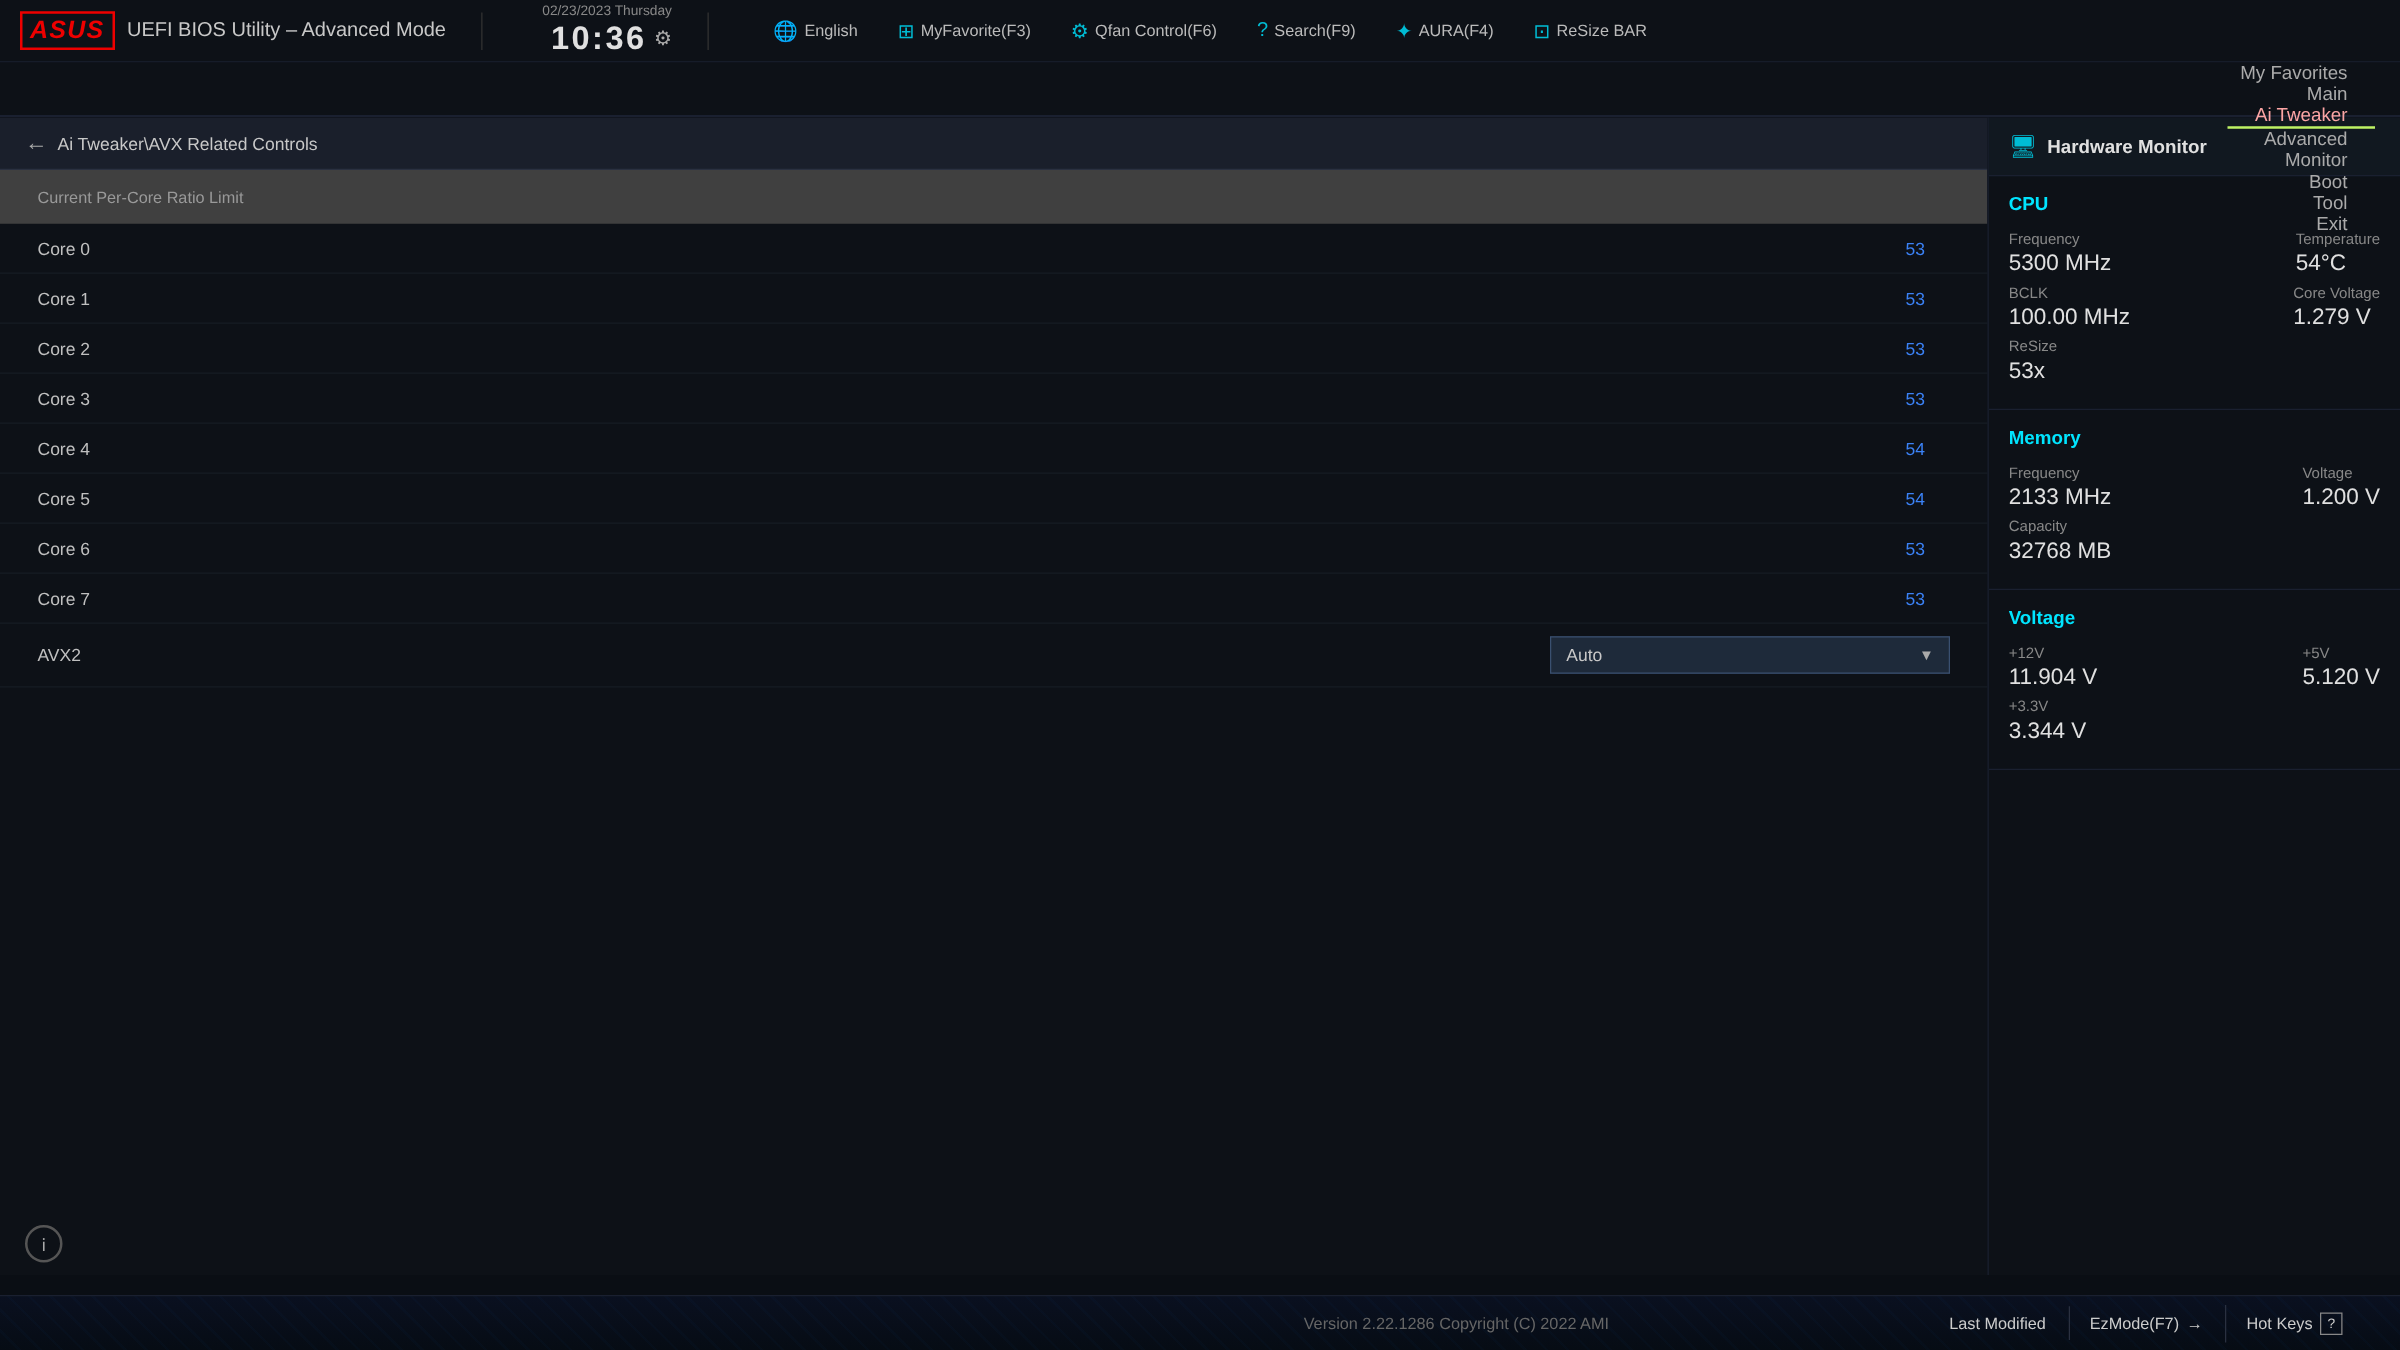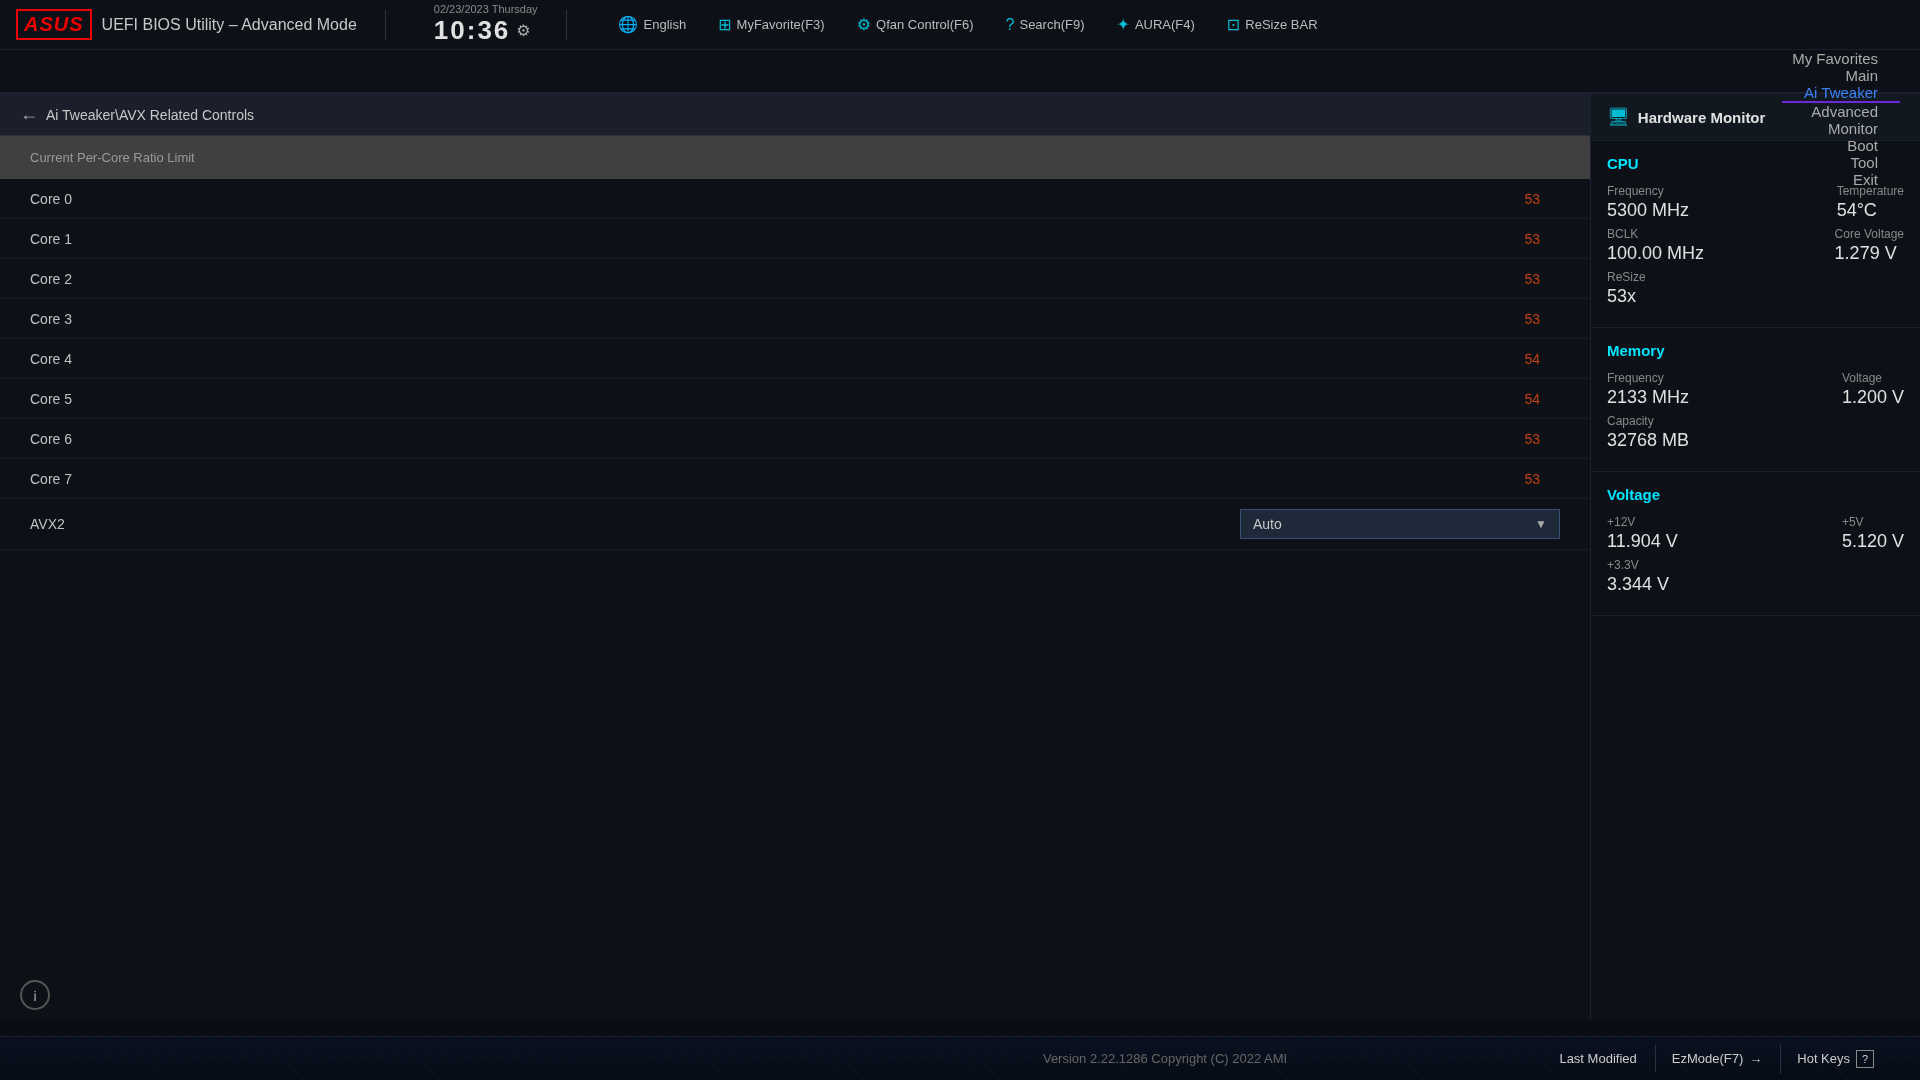--- a/index.html
+++ b/index.html
@@ -37,20 +37,21 @@
       padding: 2px 6px;
       font-style: italic;
     }
     #title-text {
       color: #c8c8c8;
       font-size: 16px;
     }
     #datetime-block {
       display: flex;
       flex-direction: column;
+      align-items: flex-end;
       font-size: 11px;
       color: #888;
       margin-left: 20px;
     }
     #clock-row {
       display: flex;
       align-items: center;
       gap: 6px;
     }
     #clock-time {
@@ -96,22 +97,22 @@
       display: flex;
       align-items: center;
       padding: 0 22px;
       font-size: 15px;
       color: #aaa;
       cursor: pointer;
       position: relative;
       white-space: nowrap;
     }
     .nav-item.active {
-      color: #3b82f6;
-      border-bottom: 2px solid #6d28d9;
+      color: #fca5a5;
+      border-bottom: 2px solid #bef264;
     }
 
     
     #main-layout {
       display: flex;
       height: calc(1080px - 50px - 44px - 60px);
     }
 
     
     #content {
@@ -155,21 +156,21 @@
       min-height: 40px;
       gap: 20px;
     }
     .setting-label {
       flex: 1;
       font-size: 14px;
       color: #c0c0c0;
     }
     .setting-value {
       font-size: 14px;
-      color: #c2410c;
+      color: #3b82f6;
       min-width: 80px;
       text-align: right;
       padding-right: 20px;
     }
     .setting-dropdown {
       display: flex;
       align-items: center;
       background: #1e2a3a;
       border: 1px solid #3a5070;
       color: #c8c8c8;

